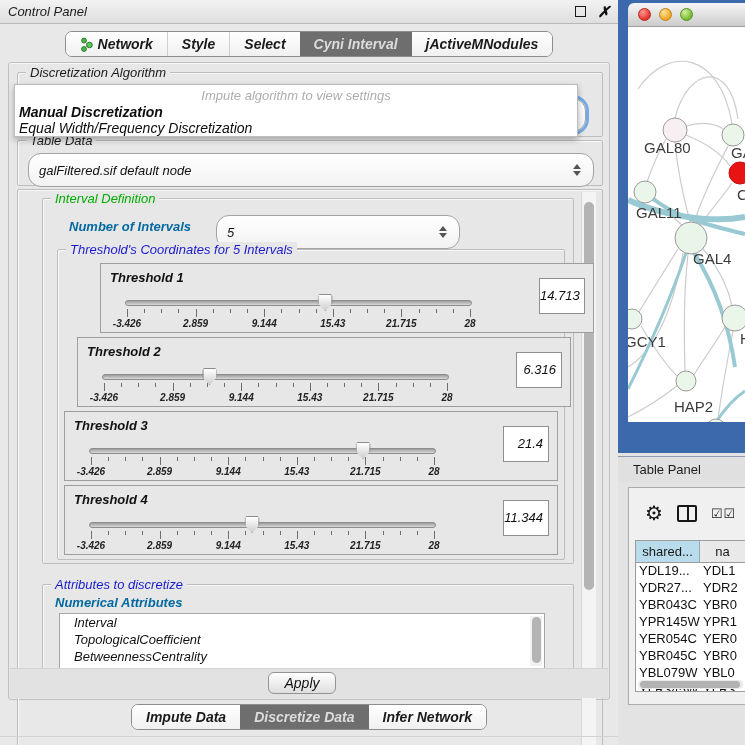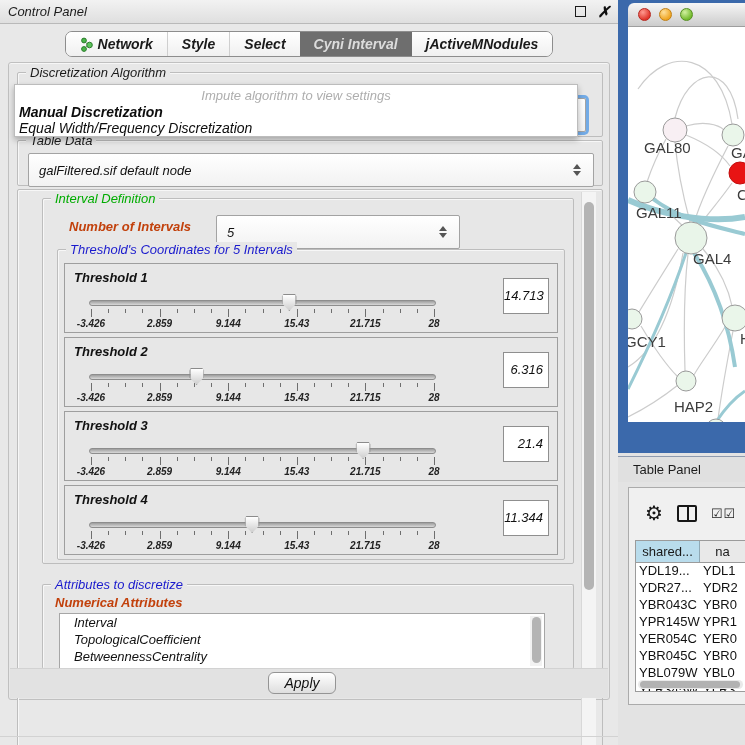--- a/index.html
+++ b/index.html
@@ -31,21 +31,21 @@
     box-shadow:inset 0 1px 0 #f6f6f6; }
 
   .group { position:absolute; border:1px solid #bdbdbd; border-radius:2px;
     box-shadow:inset 1px 1px 0 #f7f7f7; }
   .group-title { position:absolute; top:-8px; left:8px; background:#e7e7e7; padding:0 4px; font-size:13px; color:#1a1a1a; white-space:nowrap; }
   .group-title.green { color:#00ac00; }
   .group-title.blue { color:#1a1acd; }
 
   
   .combo { position:absolute; background:linear-gradient(#ffffff,#f2f2f2); border:1px solid #a3a3a3;
-    border-radius:2px; font-size:13px; color:#111; display:flex; align-items:center; padding:16px 10px;text-align:center; }
+    border-radius:13px; font-size:13px; color:#111; display:flex; align-items:center; padding:16px 10px;text-align:center; }
   .combo .stepper { margin-left:auto; display:flex; flex-direction:column; gap:2px; padding-right:2px; }
   .combo .stepper b { width:0; height:0; border-left:4px solid transparent; border-right:4px solid transparent; }
   .combo .stepper b.up { border-bottom:5px solid #555; }
   .combo .stepper b.down { border-top:5px solid #555; }
   .combo.focused { box-shadow:0 0 0 3px rgba(94,160,229,.85); }
 
   
   .dropdown-overlay { position:absolute; left:14px; top:84px; width:564px; height:53px;
     background:#ffffff; border:1px solid #bcbcbc; box-shadow:0 3px 6px rgba(0,0,0,.28); z-index:30; }
   .dd-placeholder { text-align:center; font-size:13px; color:#aeaeae; padding-top:3px; height:19px; }
@@ -66,21 +66,21 @@
   .ticks i { position:absolute; width:1px; background:#6e6e6e; top:0; height:4px; }
   .ticks i.major { height:8px; }
   .tick-labels { position:absolute; left:2px; right:2px; top:24px; height:12px; }
   .tick-labels span { position:absolute; transform:translateX(-50%); font-size:10px; font-weight:bold; color:#222; white-space:nowrap; }
   .slider-thumb { position:absolute; top:0; width:15px; height:17px; transform:translateX(-50%);
     background:linear-gradient(#ffffff,#cfcfcf); border:1px solid #8b8b8b;
     clip-path:polygon(12% 0, 88% 0, 100% 14%, 100% 55%, 50% 100%, 0 55%, 0 14%); }
   .thr-value { position:absolute; right:8px; top:14px; width:46px; height:36px; background:#fff;
     border:1px solid #8f8f8f; font-size:13px; color:#111; text-align:right; line-height:34px; padding-right:5px; }
 
-  .bold-label { position:absolute; font-size:13px; font-weight:bold; color:#c2410c; }
+  .bold-label { position:absolute; font-size:13px; font-weight:bold; color:#0369a1; }
 
   
   .attr-list { position:absolute; background:#fff; border:1px solid #a6a6a6; overflow:hidden; }
   .attr-list .item { font-size:13px; color:#111; padding-left:14px; height:17px; line-height:17px; }
   .attr-list .lscroll { position:absolute; top:2px; right:2px; bottom:2px; width:12px; background:#f2f2f2; }
   .attr-list .lscroll .thumb { position:absolute; top:1px; left:1.5px; width:9px; height:46px; border-radius:5px; background:#b4b4b4; }
 
   .apply-band { position:absolute; left:1px; right:1px; bottom:1px; height:30px; background:#e2e2e2; border-top:1px solid #d2d2d2; }
   .apply-btn { position:absolute; left:258px; top:3px; width:68px; height:22px;
     background:linear-gradient(#ffffff,#dedede); border:1px solid #949494; border-radius:6px;
@@ -199,21 +199,21 @@
             <span>5</span>
             <span class="stepper">
                 <b class="up"></b>
                 <b class="down"></b>
               </span>
           </div>
 
           <div class="group" style="left:14px; top:50px; width:508px; height:311px;">
             <span class="group-title blue">Threshold's Coordinates for 5 Intervals</span>
 
-            <div class="thr-panel" style="top:13px;">
+            <div class="thr-panel" style="top:13px;margin-left:36px;">
               <div class="thr-label">Threshold 1</div>
               <div class="slider">
                 <div class="slider-track"></div>
                 <div class="ticks">
                     <i class="major" style="left: 0%;"></i>
                     <i style="left: 5%;"></i>
                     <i style="left: 10%;"></i>
                     <i style="left: 15%;"></i>
                     <i class="major" style="left: 20%;"></i>
                     <i style="left: 25%;"></i>
@@ -239,21 +239,21 @@
                     <span style="left: 40%;">9.144</span>
                     <span style="left: 60%;">15.43</span>
                     <span style="left: 80%;">21.715</span>
                     <span style="left: 100%;">28</span>
                   </div>
                 <div class="slider-thumb" style="left: 57.7197%;"></div>
               </div>
               <div class="thr-value">14.713</div>
             </div>
 
-            <div class="thr-panel" style="top:87px;">
+            <div class="thr-panel" style="top:87px;margin-left:13px;">
               <div class="thr-label">Threshold 2</div>
               <div class="slider">
                 <div class="slider-track"></div>
                 <div class="ticks">
                     <i class="major" style="left: 0%;"></i>
                     <i style="left: 5%;"></i>
                     <i style="left: 10%;"></i>
                     <i style="left: 15%;"></i>
                     <i class="major" style="left: 20%;"></i>
                     <i style="left: 25%;"></i>
@@ -380,20 +380,33 @@
               </div>
           </div>
         </div>
       </div>
 
       <div class="apply-band">
         <div class="apply-btn">Apply</div>
       </div>
     </div>
 
+    <div class="bottom-tabs-row">
+      <div class="tabs-box">
+        <div class="tab before-selected">
+            <span>Impute Data</span>
+          </div>
+        <div class="tab selected">
+            <span>Discretize Data</span>
+          </div>
+        <div class="tab">
+            <span>Infer Network</span>
+          </div>
+      </div>
+    </div>
     <div class="bottom-divider"></div>
 
     <div class="dropdown-overlay">
       <div class="dd-placeholder">Impute algorithm to view settings</div>
       <div class="dd-option bold">Manual Discretization</div>
       <div class="dd-option">Equal Width/Frequency Discretization</div>
     </div>
   </div>
 
   <div class="right-col">

